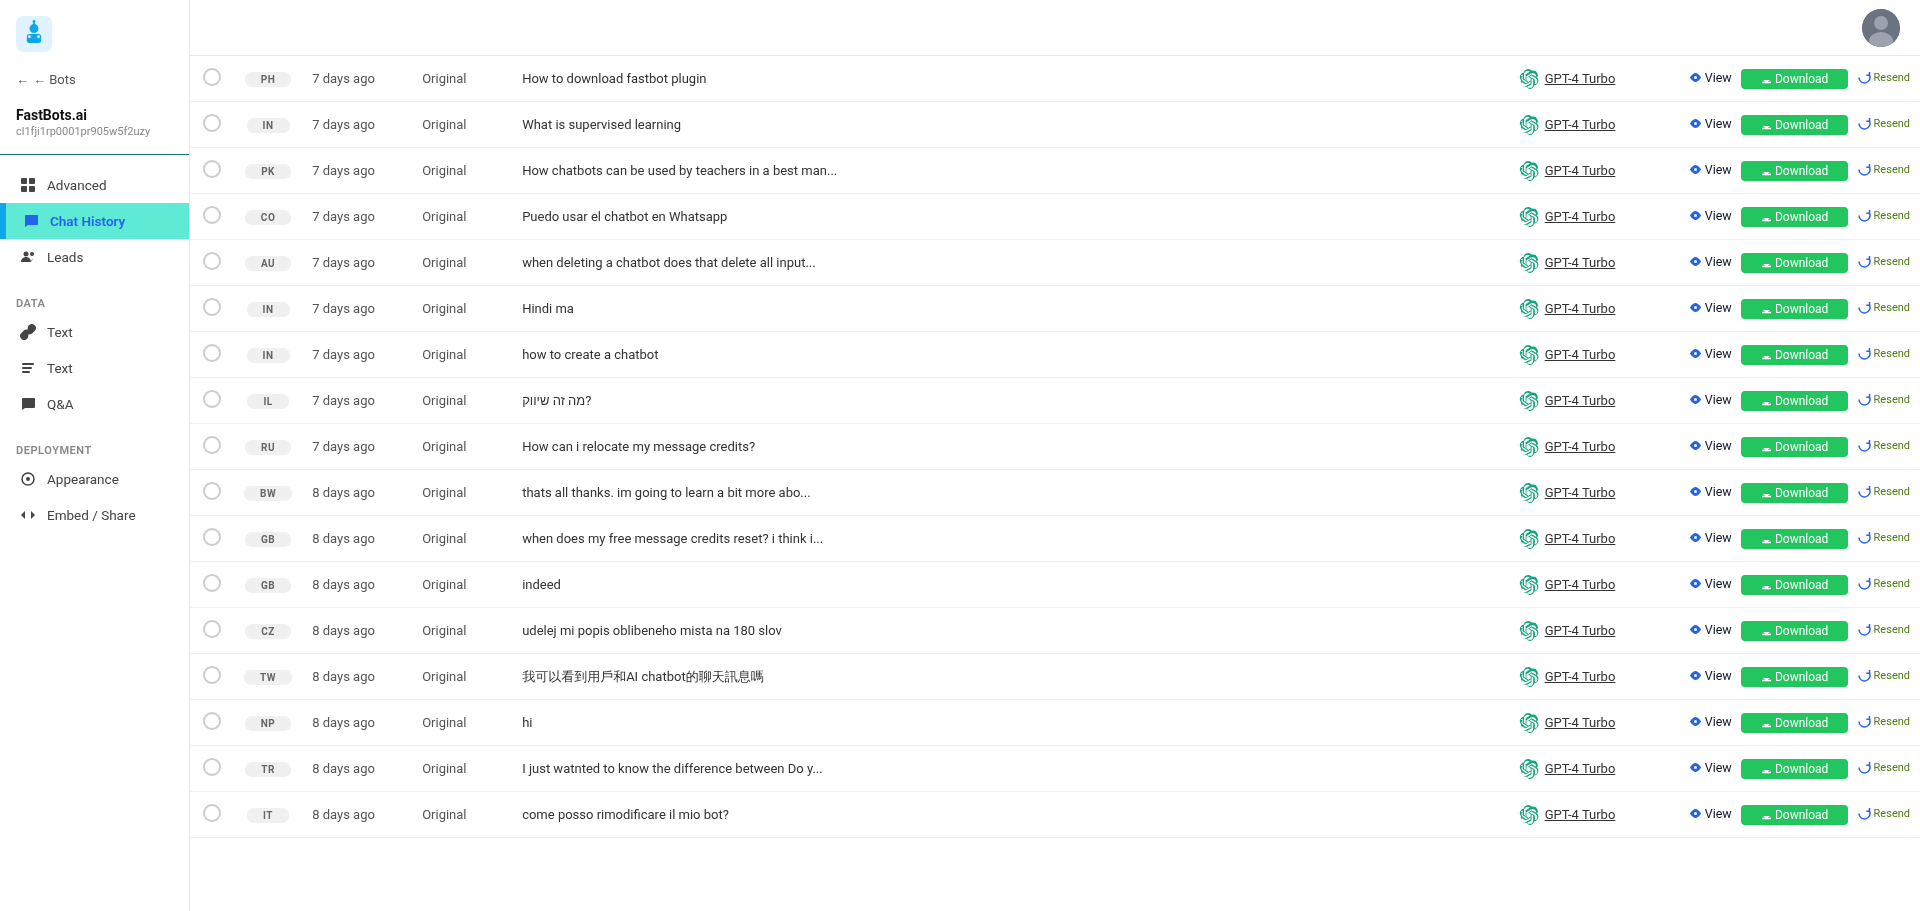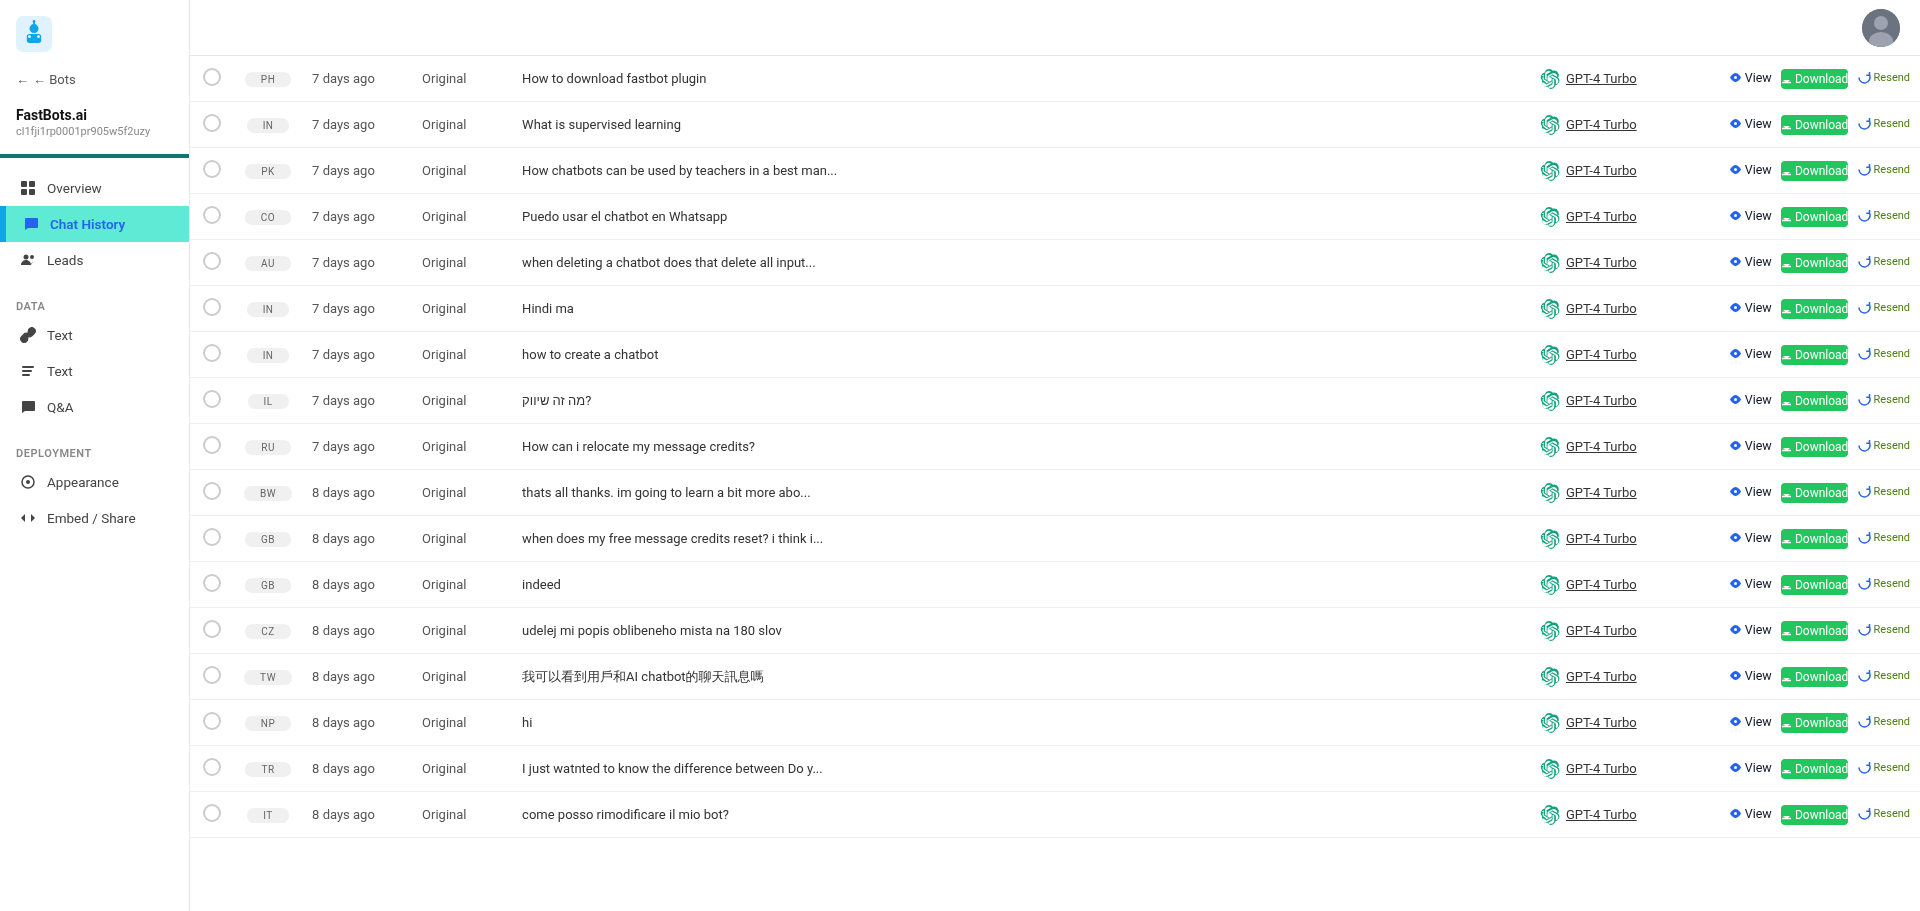--- a/index.html
+++ b/index.html
@@ -30,21 +30,21 @@
       padding: 8px 16px 12px;
       font-size: 13px;
       color: #555;
       display: flex;
       align-items: center;
       gap: 4px;
       cursor: pointer;
     }
     .bot-info {
       padding: 8px 16px 16px;
-      border-bottom: 4px solid #0f766e;
+      border-bottom: 1px solid #0f766e;
     }
     .bot-name {
       font-weight: 700;
       font-size: 14px;
       color: #111;
     }
     .bot-id {
       font-size: 11px;
       color: #888;
       margin-top: 2px;
@@ -139,21 +139,21 @@
     .col-checkbox { width: 44px; text-align: center; }
     .col-country { width: 60px; text-align: center; }
     .col-date { width: 110px; color: #555; }
     .col-type { width: 100px; color: #555; }
     .col-message { flex: 1; color: #333; }
     .col-model { width: 170px; text-decoration: underline; }
     .col-actions { width: 220px; text-align: right; white-space: nowrap; }
 
     .country-badge {
       font-size: 10px;
-      font-weight: 400;
+      font-weight: 700;
       color: #666;
       background: #f0f0f0;
       border-radius: 7px;
       padding: 2px 16px;
       letter-spacing: 0.05em;
     }
 
     .model-cell {
       display: flex;
       align-items: center;
@@ -174,21 +174,21 @@
       display: inline-flex;
       align-items: center;
       gap: 3px;
       margin-right: 6px;
       cursor: pointer;
     }
     .action-download {
       color: #fff;
       background: #22c55e;
       font-size: 12px;
-      padding: 3px 0;
+      padding: 3px 20px;
       border-radius: 4px;
       display: inline-flex;
       align-items: center;
       gap: 3px;
       margin-right: 6px;
       cursor: pointer;
       text-decoration: none;
     }
     .action-resend {
       color: #4d7c0f;
@@ -243,21 +243,21 @@
   <div class="nav-section">
     <div class="nav-item">
       <span class="nav-icon">
         <svg width="16" height="16" viewBox="0 0 16 16" fill="currentColor">
             <rect x="1" y="1" width="6" height="6" rx="1"></rect>
             <rect x="9" y="1" width="6" height="6" rx="1"></rect>
             <rect x="1" y="9" width="6" height="6" rx="1"></rect>
             <rect x="9" y="9" width="6" height="6" rx="1"></rect>
           </svg>
       </span>
-      <span>Overview</span>
+      <span>Advanced</span>
     </div>
     <div class="nav-item active">
       <span class="nav-icon">
         <svg width="16" height="16" viewBox="0 0 16 16" fill="currentColor">
             <path d="M2 2h12a1 1 0 011 1v8a1 1 0 01-1 1H5l-3 2V3a1 1 0 011-1z"></path>
           </svg>
       </span>
       <span>Chat History</span>
     </div>
     <div class="nav-item">

